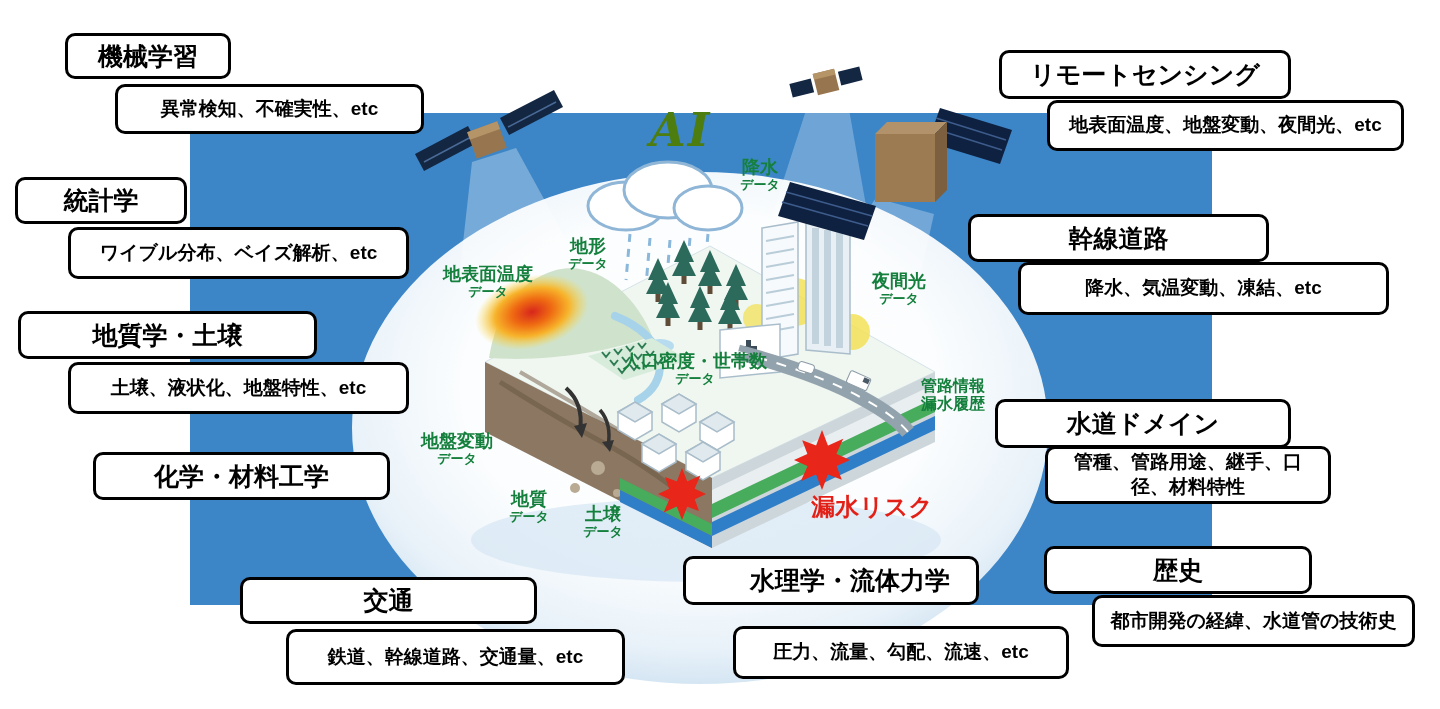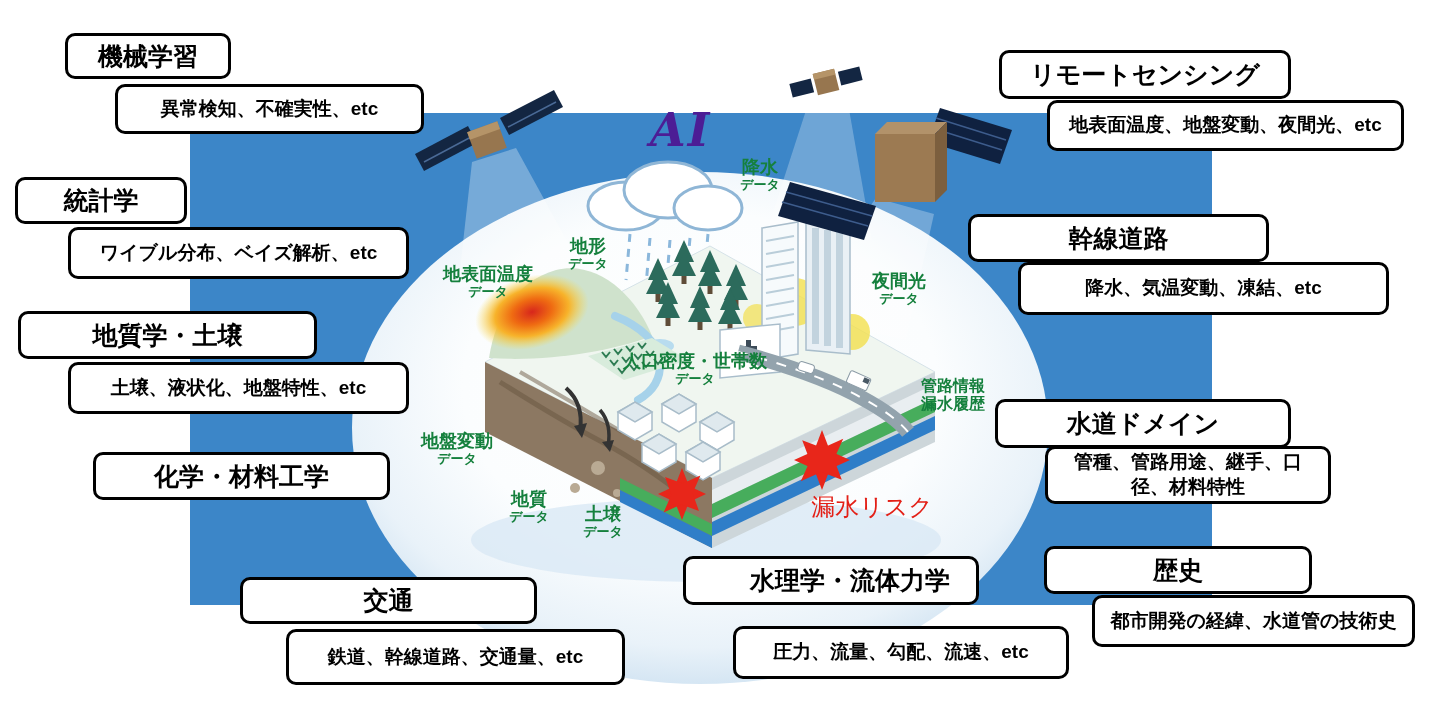--- a/index.html
+++ b/index.html
@@ -52,24 +52,24 @@
   #lbl-surftemp{left:488px; top:264px;}
   #lbl-night   {left:899px; top:271px;}
   #lbl-pop     {left:695px; top:351px;}
   #lbl-pipe    {left:953px; top:377px;}
   #lbl-ground  {left:457px; top:431px;}
   #lbl-geol    {left:529px; top:489px;}
   #lbl-soil    {left:603px; top:504px;}
 
   #risk-label {
     position:absolute; left:872px; top:491px; transform:translateX(-50%);
-    color:#e32017; font-weight:normal; font-size:24px; z-index:4; white-space:nowrap;
+    color:#e32017; font-weight:bold; font-size:24px; z-index:4; white-space:nowrap;
   }
   #ai-label {
-    position:absolute; left:650px; top:103px; color:#4c1d95; z-index:3;
+    position:absolute; left:650px; top:103px; color:#4d7c0f; z-index:3;
     font-family:"DejaVu Serif","Liberation Serif",serif; font-style:italic;
     font-weight:bold; font-size:46px; letter-spacing:2px;
   }
 </style>
 </head>
 <body>
 
 <div id="canvas">
 
   <svg id="scene-svg" width="1440" height="709" viewBox="0 0 1440 709">

